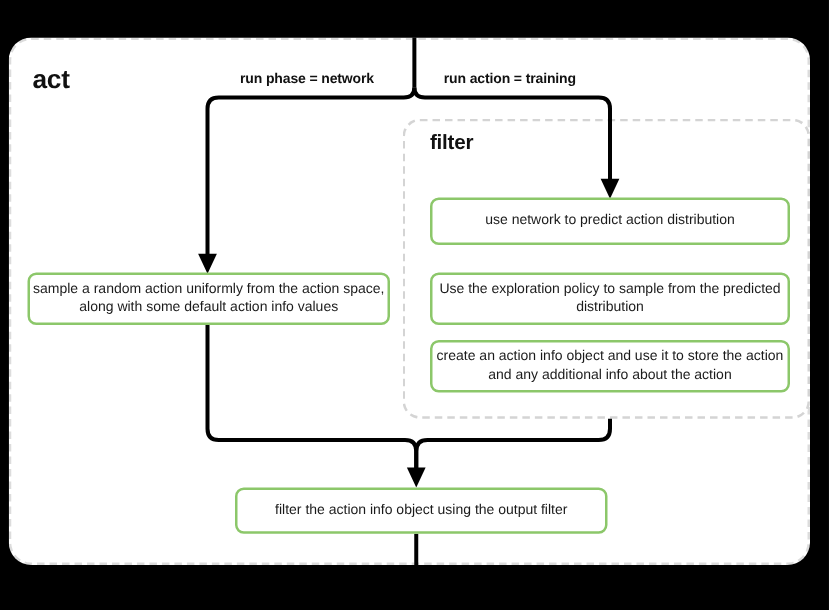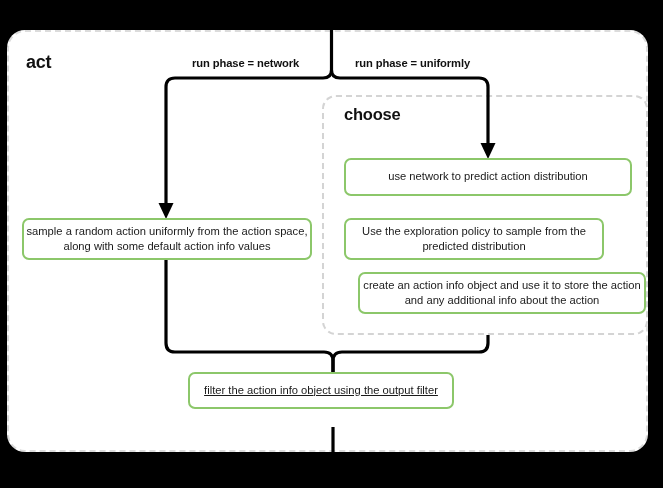--- a/index.html
+++ b/index.html
@@ -50,21 +50,21 @@
     font-weight: bold;
     color: #111111;
     line-height: 1.28;
     letter-spacing: -0.2px;
   }
 
   #act-title {
     position: absolute;
     left: 26px;
     top: 52px;
-    font-size: 18px;
+    font-size: 21px;
     font-weight: bold;
     color: #111111;
     letter-spacing: -0.2px;
   }
 
   
   .node {
     position: absolute;
     background: #ffffff;
     border: 2.2px solid #8cc76a;
@@ -75,23 +75,23 @@
     justify-content: center;
     text-align: center;
     color: #1a1a1a;
     font-size: 11.2px;
     line-height: 1.38;
     padding: 2px 0;
   }
 
   #node-sample-random { left: 22px;  top: 218px; width: 290px; height: 42px; }
   #node-use-network   { left: 344px; top: 158px; width: 288px; height: 38px; }
-  #node-exploration   { left: 344px; top: 218px; width: 260px; height: 42px; }
-  #node-create-info   { left: 344px; top: 272px; width: 288px; height: 42px; margin-left: 14px; }
-  #node-filter        { left: 188px; top: 372px; width: 266px; height: 37px; text-decoration: underline; }
+  #node-exploration   { left: 344px; top: 218px; width: 288px; height: 42px; }
+  #node-create-info   { left: 344px; top: 272px; width: 288px; height: 42px; }
+  #node-filter        { left: 188px; top: 390px; width: 298px; height: 37px; }
 
   
   .edge-label {
     position: absolute;
     font-size: 11.2px;
     font-weight: bold;
     color: #111111;
     white-space: nowrap;
     letter-spacing: -0.1px;
   }
@@ -139,25 +139,25 @@
 
     <path class="edge-path" d="M 488 335 L 488 343 Q 488 352 479 352 L 342 352 Q 333 352 333 361 L 333 379"></path>
     <polygon class="arrow-head" points="333,390 325.5,374 340.5,374"></polygon>
 
     <path class="edge-path" d="M 333 427 L 333 488"></path>
   </svg>
 
   <div id="act-title">act</div>
 
   <div id="choose-action-title">
-    <div>choose</div>
+    <div>filter</div>
   </div>
 
   <div class="edge-label" id="label-heatup">run phase = network</div>
-  <div class="edge-label" id="label-training">run phase = uniformly</div>
+  <div class="edge-label" id="label-training">run action = training</div>
 
   <div class="node" id="node-sample-random">sample a random action uniformly from the action space, along with some default action info values</div>
   <div class="node" id="node-use-network">use network to predict action distribution</div>
   <div class="node" id="node-exploration">Use the exploration policy to sample from the predicted distribution</div>
   <div class="node" id="node-create-info">create an action info object and use it to store the action and any additional info about the action</div>
   <div class="node" id="node-filter">filter the action info object using the output filter</div>
 
 </div>
 
 </body></html>

